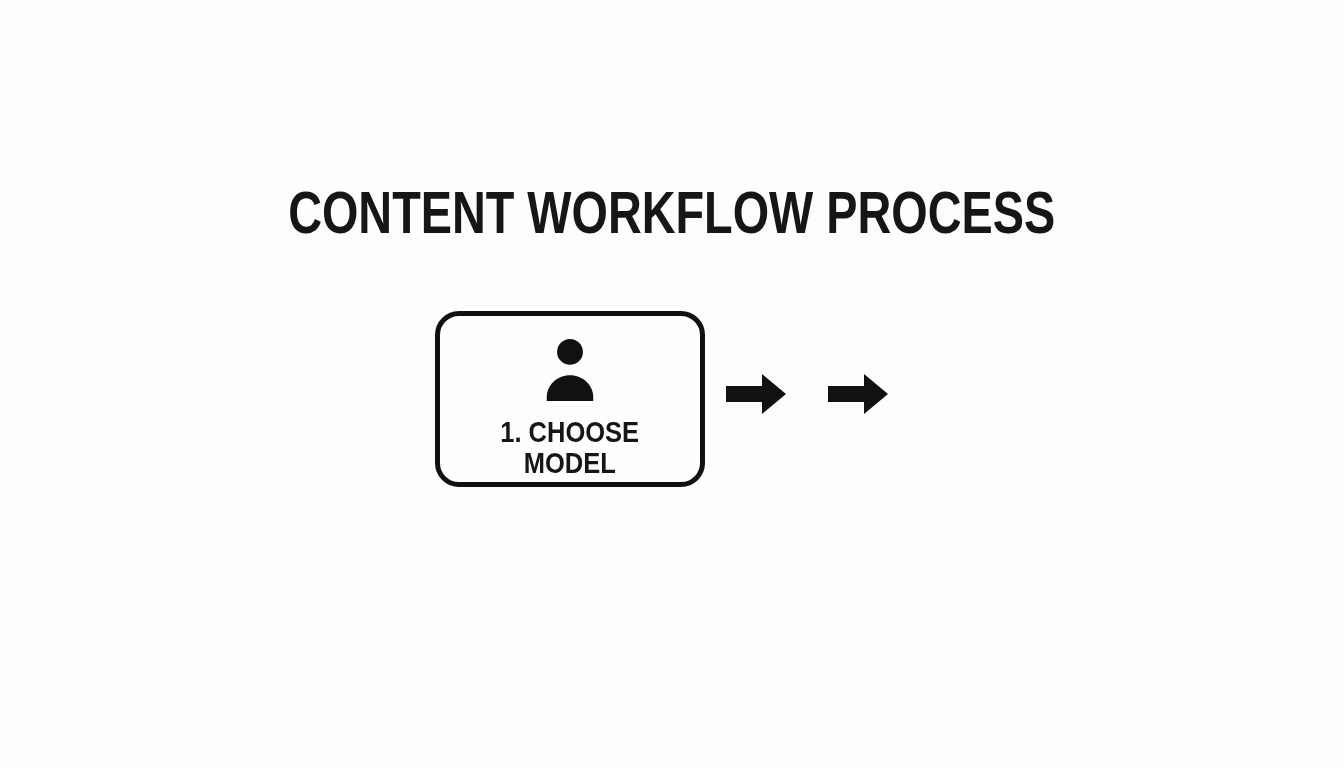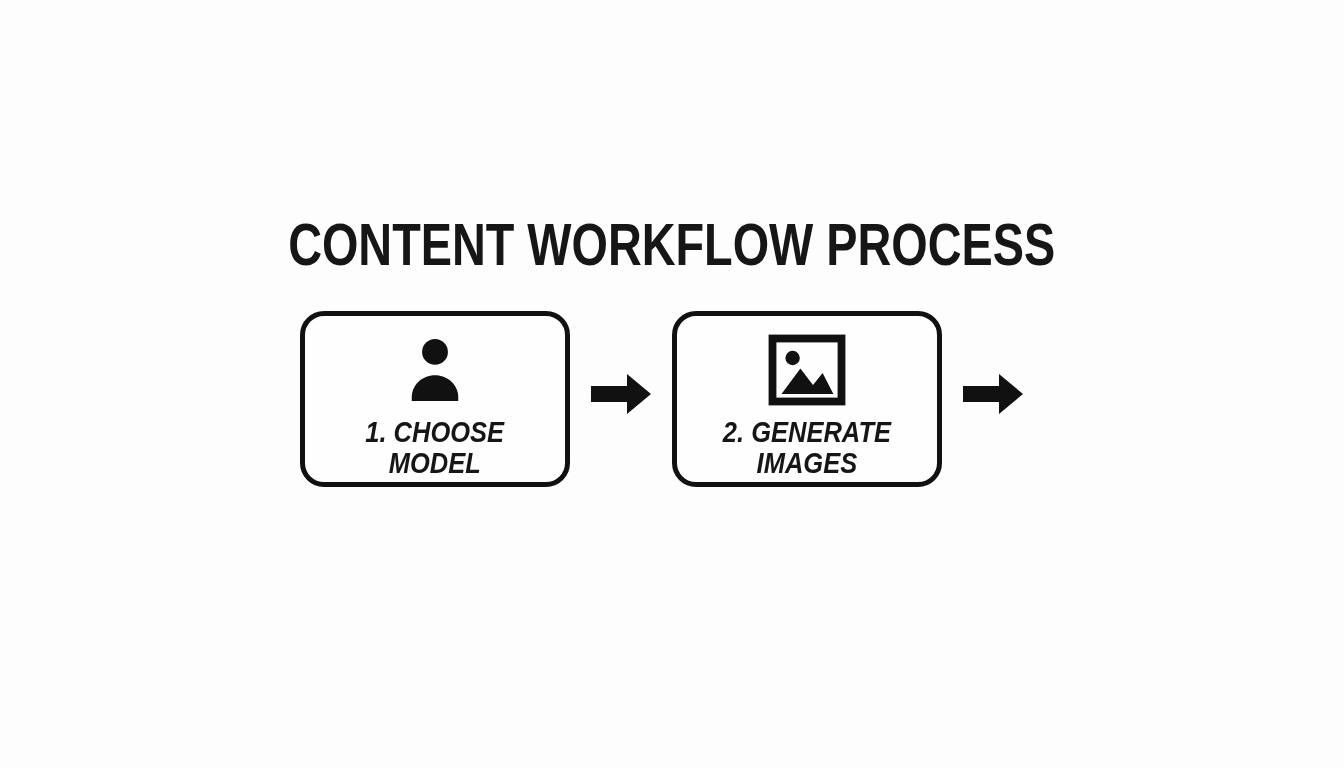--- a/index.html
+++ b/index.html
@@ -18,21 +18,20 @@
     position: absolute;
     top: 178px;
     left: 0;
     width: 100%;
     text-align: center;
     font-size: 60px;
     font-weight: 700;
     color: #161616;
     letter-spacing: 0px;
     white-space: nowrap;
-    margin-top: 32px;
   }
   .diagram-title .condense {
     display: inline-block;
     transform: scaleX(0.78);
     transform-origin: center center;
   }
   .flow-row {
     position: absolute;
     top: 311px;
     left: 0;
@@ -46,21 +45,20 @@
     width: 270px;
     height: 176px;
     border: 5px solid #111111;
     border-radius: 24px;
     background: #fefefe;
     display: flex;
     flex-direction: column;
     align-items: center;
     justify-content: flex-start;
     padding-top: 16px;
-    font-style: italic;
   }
   .icon-area {
     height: 76px;
     display: flex;
     align-items: center;
     justify-content: center;
   }
   .step-label {
     margin-top: 8px;
     font-size: 30px;
@@ -106,33 +104,20 @@
         <div>MODEL</div>
       </div>
     </div>
 
     <div class="connector">
       <svg width="64" height="44" viewBox="0 0 64 44" xmlns="http://www.w3.org/2000/svg">
         <path d="M2 14 L38 14 L38 2 L62 22 L38 42 L38 30 L2 30 Z" fill="#111111"></path>
       </svg>
     </div>
 
-    <div class="step-box">
-      <div class="icon-area icon">
-        <svg width="78" height="72" viewBox="0 0 26 24" xmlns="http://www.w3.org/2000/svg">
-          <rect x="1.5" y="1.5" width="23" height="21" fill="none" stroke="#111111" stroke-width="2.6"></rect>
-          <circle cx="8.2" cy="8" r="2.4" fill="#111111"></circle>
-          <path d="M4.5 20 L10.8 11.5 L15 17 L18.2 13 L21.8 20 Z" fill="#111111"></path>
-        </svg>
-      </div>
-      <div class="step-label">
-        <div>2. GENERATE</div>
-        <div>IMAGES</div>
-      </div>
-    </div>
 
     <div class="connector">
       <svg width="64" height="44" viewBox="0 0 64 44" xmlns="http://www.w3.org/2000/svg">
         <path d="M2 14 L38 14 L38 2 L62 22 L38 42 L38 30 L2 30 Z" fill="#111111"></path>
       </svg>
     </div>
 
 
   </div>
 </div>

